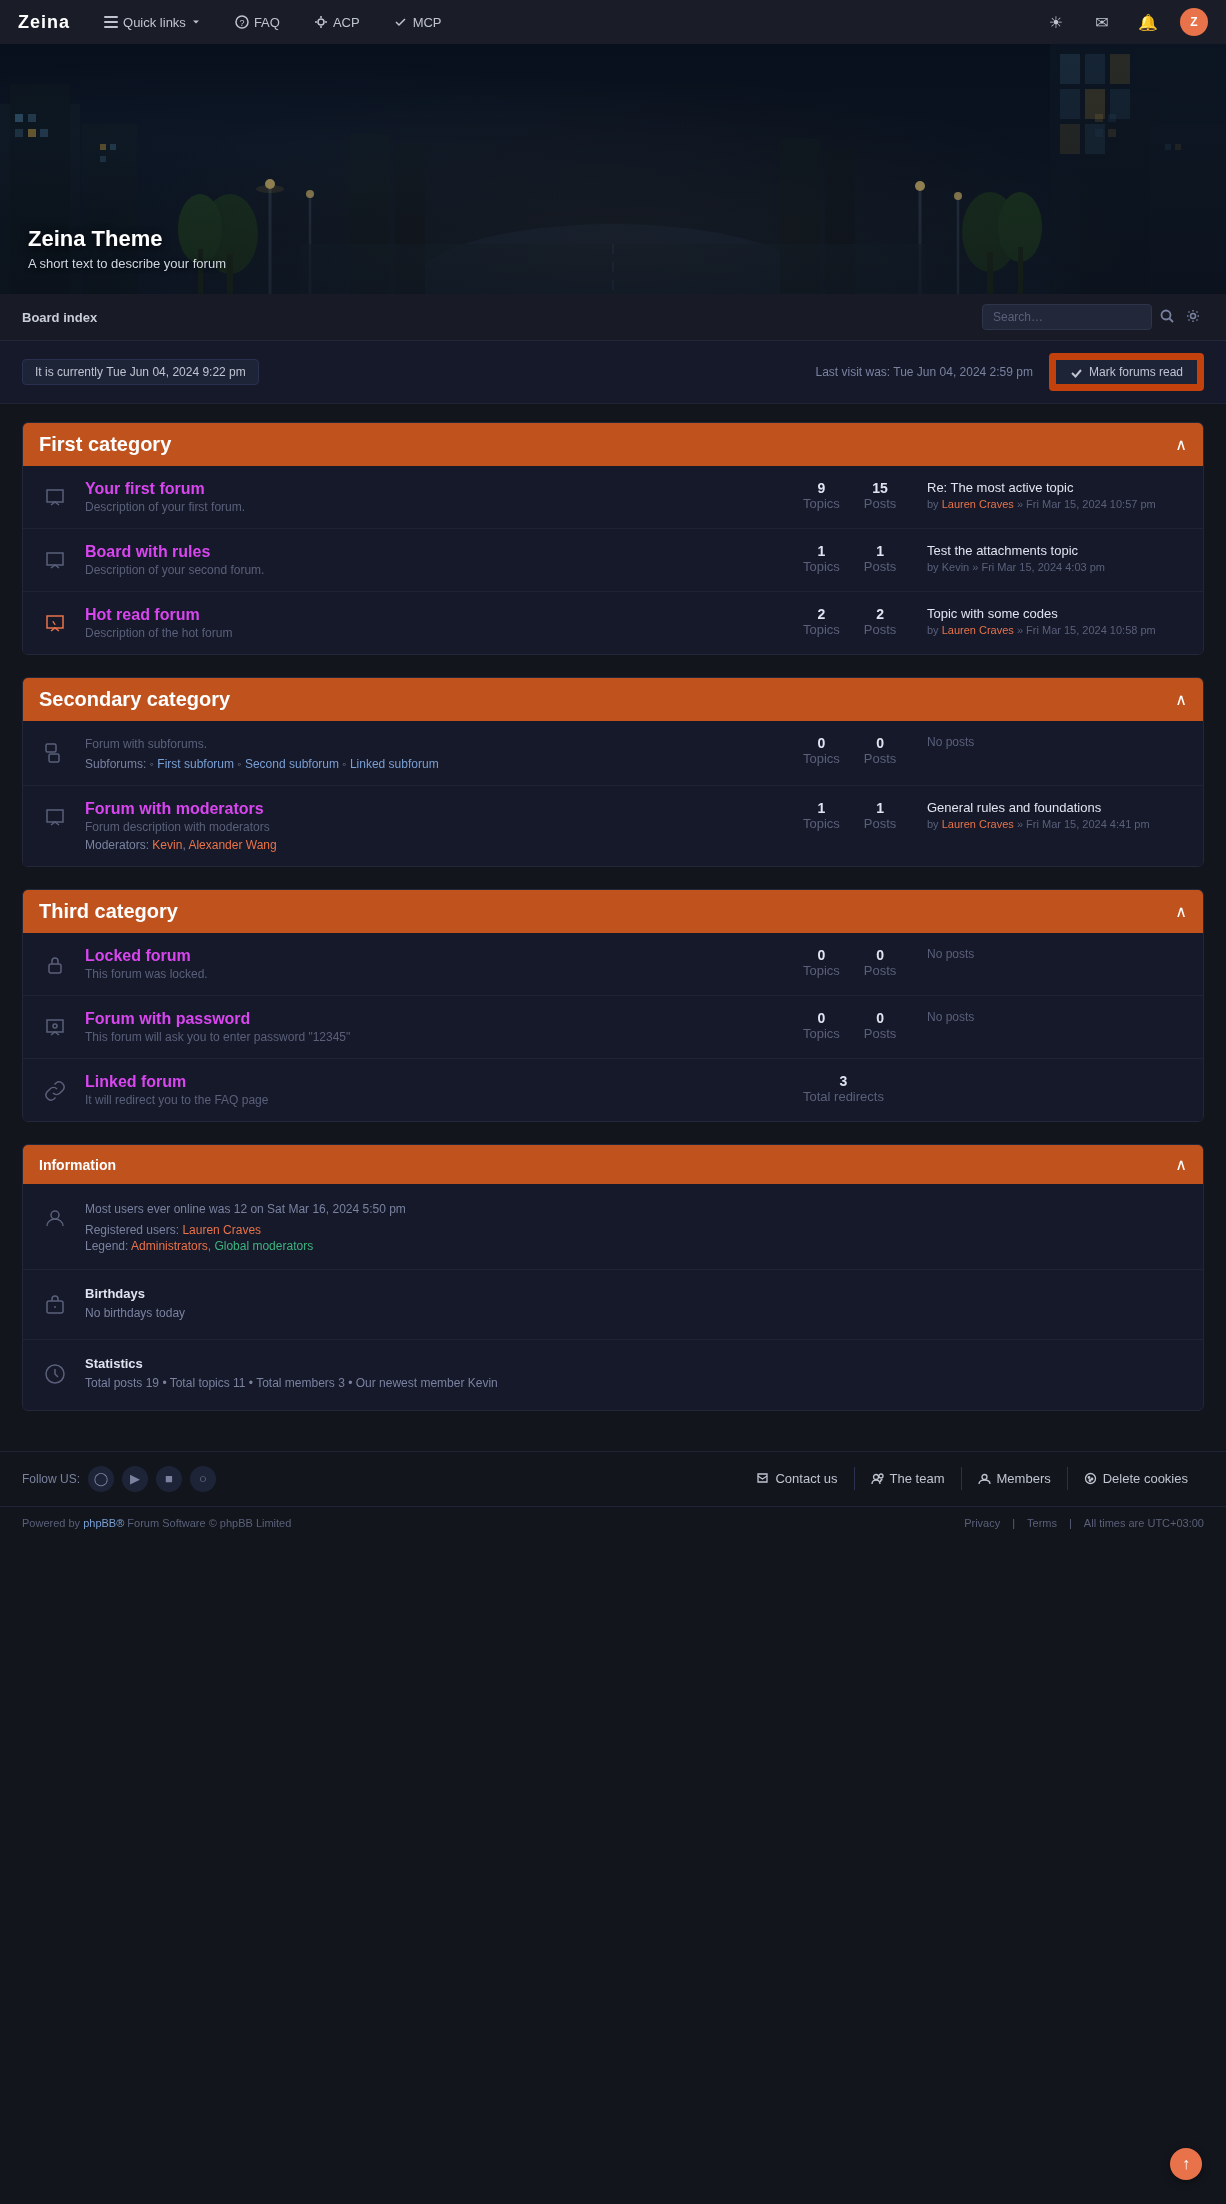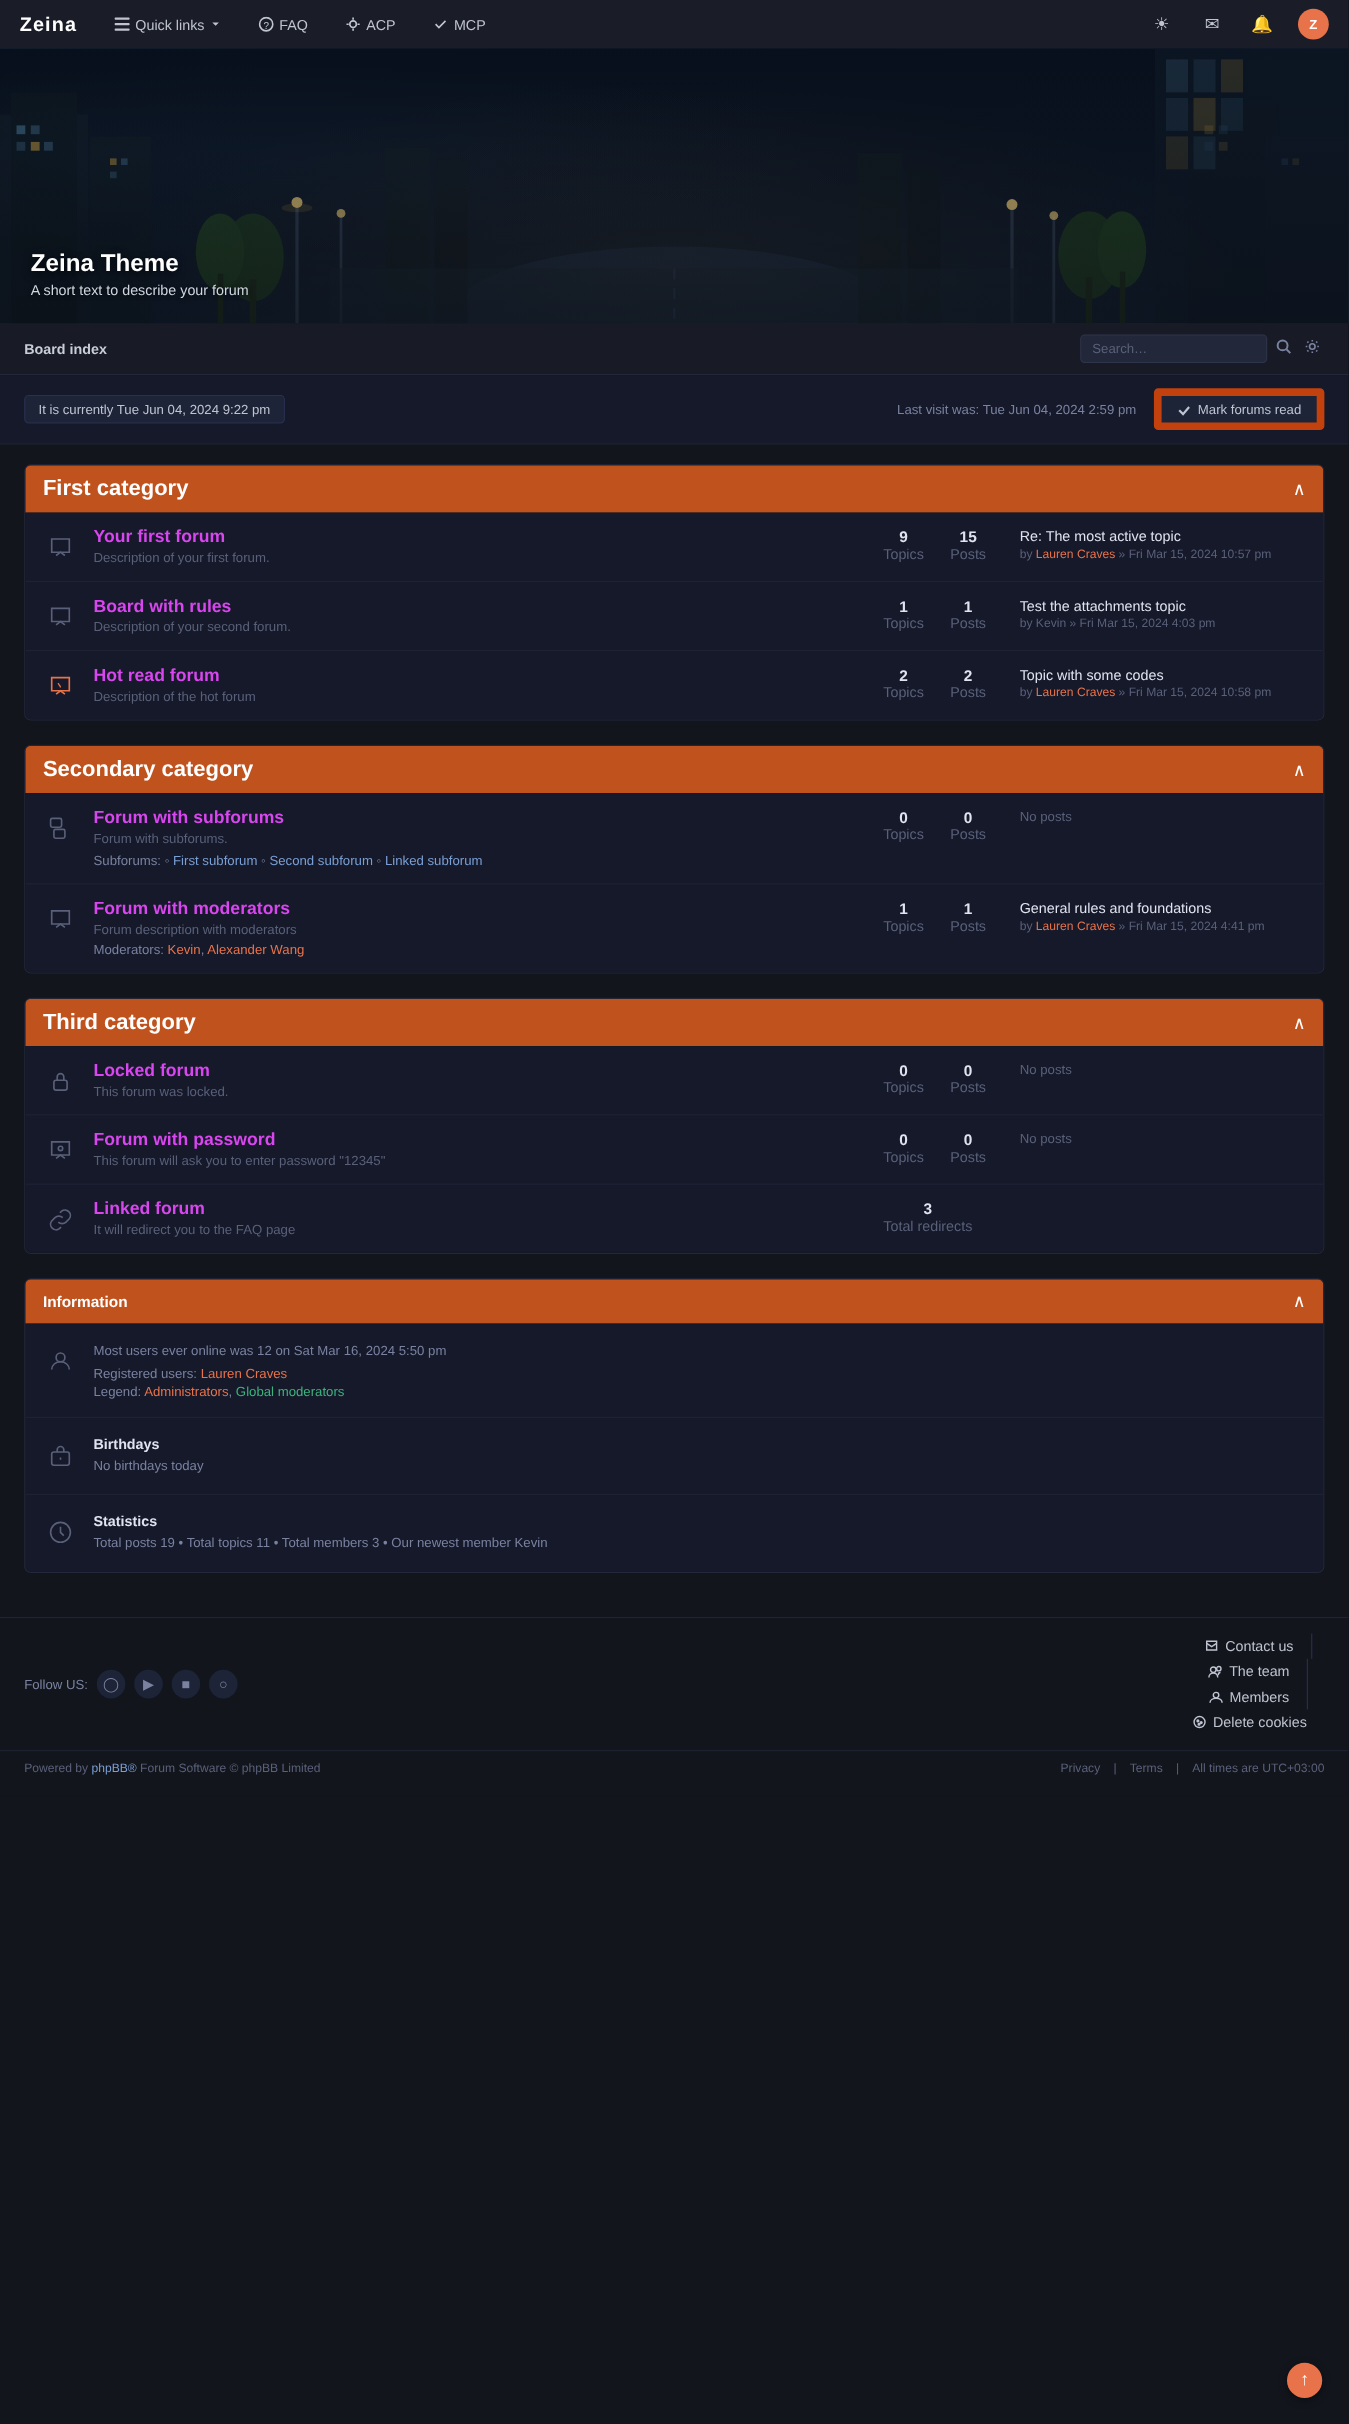--- a/index.html
+++ b/index.html
@@ -361,21 +361,20 @@
     <div class="category-body">
 
       <div class="forum-row">
         <div class="forum-icon">
           <svg width="22" height="22" viewBox="0 0 22 22" fill="none" stroke="currentColor" stroke-width="1.5">
               <rect x="2" y="2" width="10" height="8" rx="1.5"></rect>
               <rect x="5" y="12" width="10" height="8" rx="1.5"></rect>
             </svg>
         </div>
         <div class="forum-info">
-          <div class="forum-name">Forum with subforums</div>
           <div class="forum-desc">Forum with subforums.</div>
           <div class="forum-subforums">
             Subforums: <span>◦ </span><a>First subforum</a>  <span>◦ </span><a>Second subforum</a>  <span>◦ </span><a>Linked subforum</a>
           </div>
         </div>
         <div class="forum-stats">
           <div class="stat-block">
             <div class="stat-num">0</div>
             <div class="stat-label">Topics</div>
           </div>
@@ -565,21 +564,21 @@
 <div style="background:#12151c; border-top:1px solid #1e2336; padding: 14px 22px; display:flex; align-items:center;">
   <span class="follow-label" style="color:#7a82a0;font-size:12px;margin-right:8px;">Follow US:</span>
   <span class="follow-icon" title="Facebook">◯</span>
   <span style="width:8px;"></span>
   <span class="follow-icon" title="Twitter">▶</span>
   <span style="width:8px;"></span>
   <span class="follow-icon" title="YouTube">■</span>
   <span style="width:8px;"></span>
   <span class="follow-icon" title="Google">○</span>
   <span style="flex:1;"></span>
-  <div style="display:flex;align-items:center;flex-direction:column;">
+  <div style="display:flex;align-items:center;">
     <span class="footer-link">
       <svg width="13" height="13" viewBox="0 0 13 13" fill="none" stroke="currentColor" stroke-width="1.3">
           <path d="M2 2h9v8H2z" rx="1"></path>
           <path d="M2 4l4.5 3L11 4"></path>
         </svg>
       <span>Contact us</span>
     </span>
     <span class="footer-link">
       <svg width="13" height="13" viewBox="0 0 13 13" fill="none" stroke="currentColor" stroke-width="1.3">
           <circle cx="5" cy="5" r="2.5"></circle>

